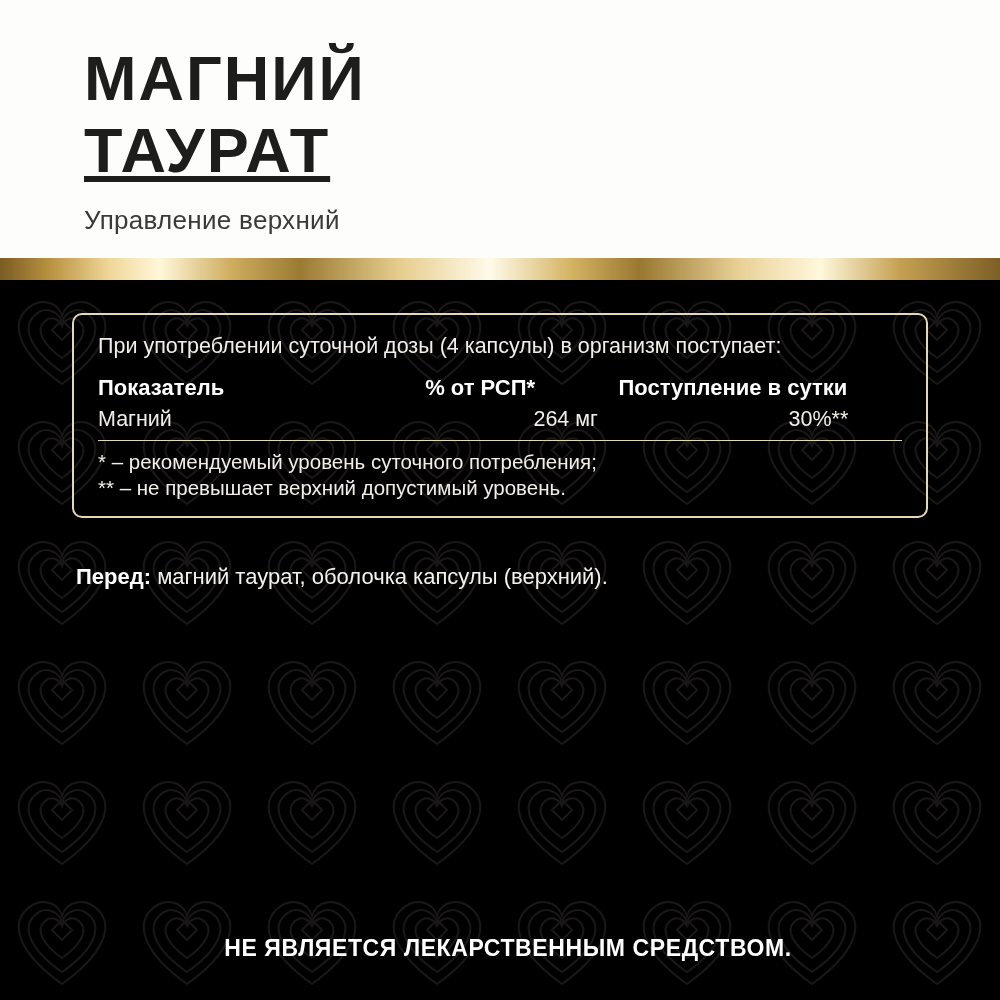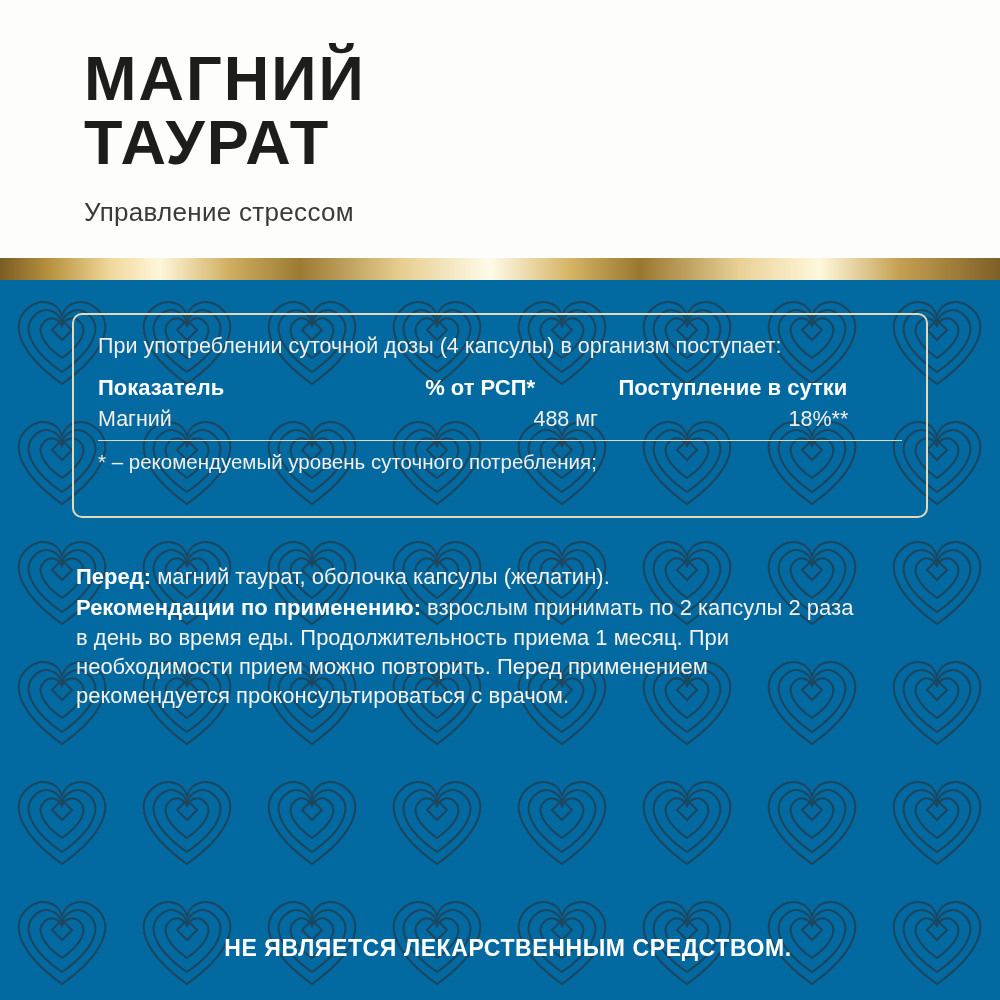--- a/index.html
+++ b/index.html
@@ -34,21 +34,22 @@
     padding: 46px 0 0 84px;
   }
   .title-line {
     font-size: 63px;
     font-weight: bold;
     letter-spacing: 2px;
     color: #1d1d1b;
     line-height: 1.02;
   }
   .title-line.second {
-    margin-top: 0;
+    margin-top: 8px;
+    text-decoration: underline;
   }
   .subtitle {
     margin-top: 22px;
     font-size: 26px;
     color: #3a3a38;
     letter-spacing: 0.3px;
   }
   .gold-bar-fallback {
     position: absolute;
     left: 0;
@@ -73,21 +74,21 @@
         #7d5f26 100%);
   }
 
   
   .body-dark {
     position: absolute;
     left: 0;
     top: 280px;
     width: 1000px;
     height: 720px;
-    background: #0369a1;
+    background: #000000;
     overflow: hidden;
   }
   .pattern {
     position: absolute;
     inset: 0;
     opacity: 0.55;
   }
 
   
   .nutrition-panel {
@@ -172,21 +173,21 @@
   }
 </style>
 </head>
 <body>
 
 <div class="label">
 
   <div class="header">
     <div class="title-line">МАГНИЙ</div>
     <div class="title-line second">ТАУРАТ</div>
-    <div class="subtitle">Управление стрессом</div>
+    <div class="subtitle">Управление верхний</div>
   </div>
 
   <div class="gold-bar-fallback"></div>
 
   <div class="body-dark">
 
     <svg class="pattern" width="1000" height="720" viewBox="0 0 1000 720" preserveAspectRatio="none">
       <defs>
         <pattern id="hearts" width="125" height="120" patternUnits="userSpaceOnUse">
           <g fill="none" stroke="#2e2a2a" stroke-width="2">
@@ -204,34 +205,32 @@
       <div class="panel-intro">При употреблении суточной дозы (4 капсулы) в организм поступает:</div>
 
       <div class="table">
         <div class="trow thead">
           <div class="tcell c1">Показатель</div>
           <div class="tcell c3">% от РСП*</div>
           <div class="tcell c2">Поступление в сутки</div>
         </div>
         <div class="trow">
           <div class="tcell c1">Магний</div>
-          <div class="tcell c2">488 мг</div>
-          <div class="tcell c3">18%**</div>
+          <div class="tcell c2">264 мг</div>
+          <div class="tcell c3">30%**</div>
         </div>
         <div class="rule"></div>
         <div class="footnotes">
           <div>* – рекомендуемый уровень суточного потребления;</div>
+          <div>** – не превышает верхний допустимый уровень.</div>
         </div>
       </div>
     </div>
 
     <div class="info">
       <p>
-        <b>Перед:</b><span> магний таурат, оболочка капсулы (желатин).</span>
-      </p>
-      <p>
-        <b>Рекомендации по применению:</b><span> взрослым принимать по 2 капсулы 2 раза в день во время еды. Продолжительность приема 1 месяц. При необходимости прием можно повторить. Перед применением рекомендуется проконсультироваться с врачом.</span>
+        <b>Перед:</b><span> магний таурат, оболочка капсулы (верхний).</span>
       </p>
     </div>
 
     <div class="footer-note">НЕ ЯВЛЯЕТСЯ ЛЕКАРСТВЕННЫМ СРЕДСТВОМ.</div>
   </div>
 </div>
 
 </body></html>

